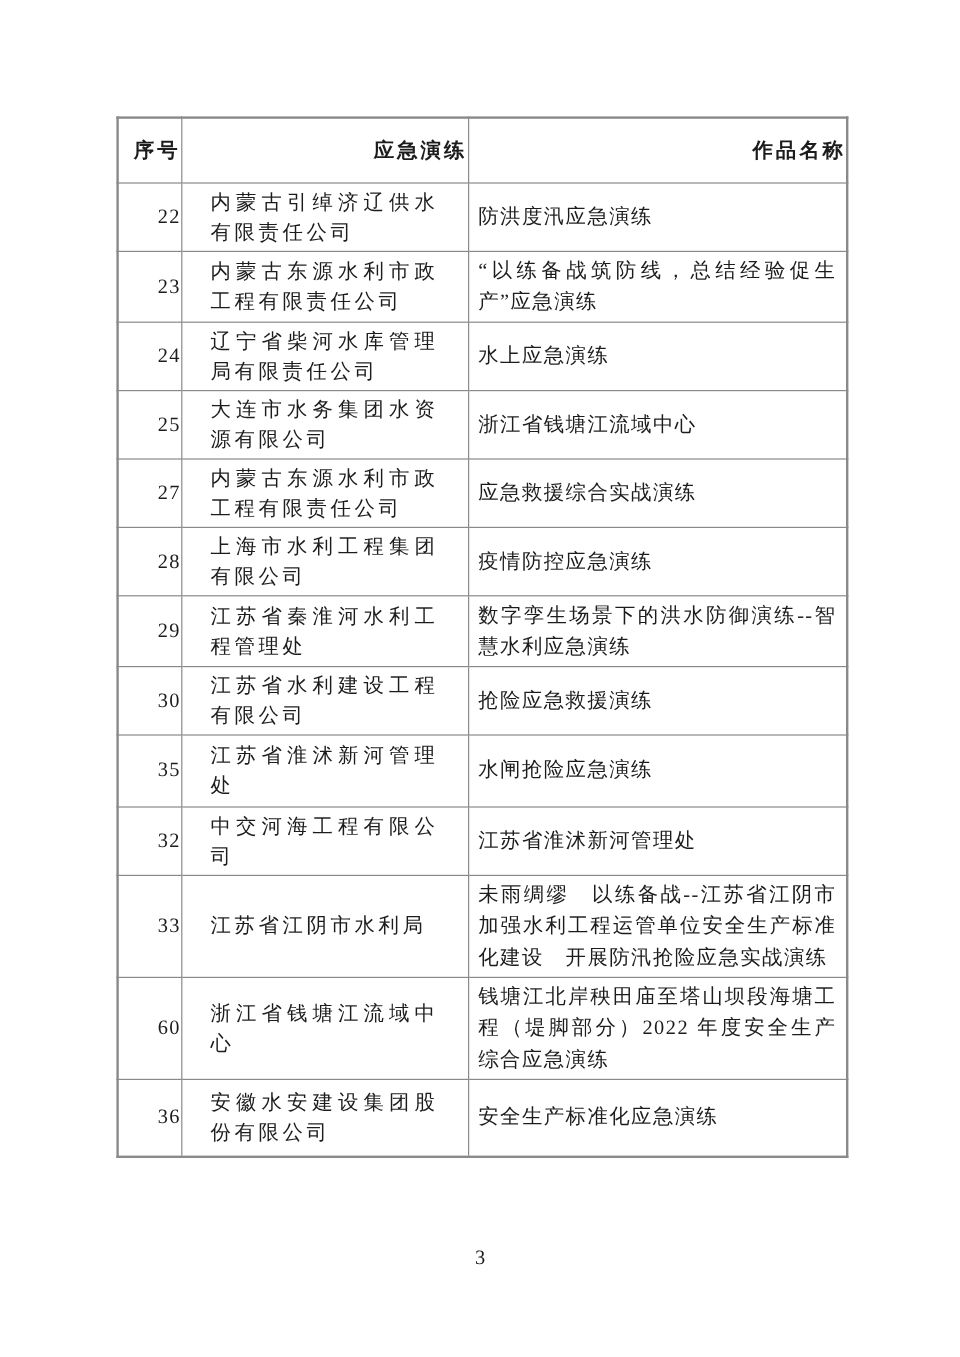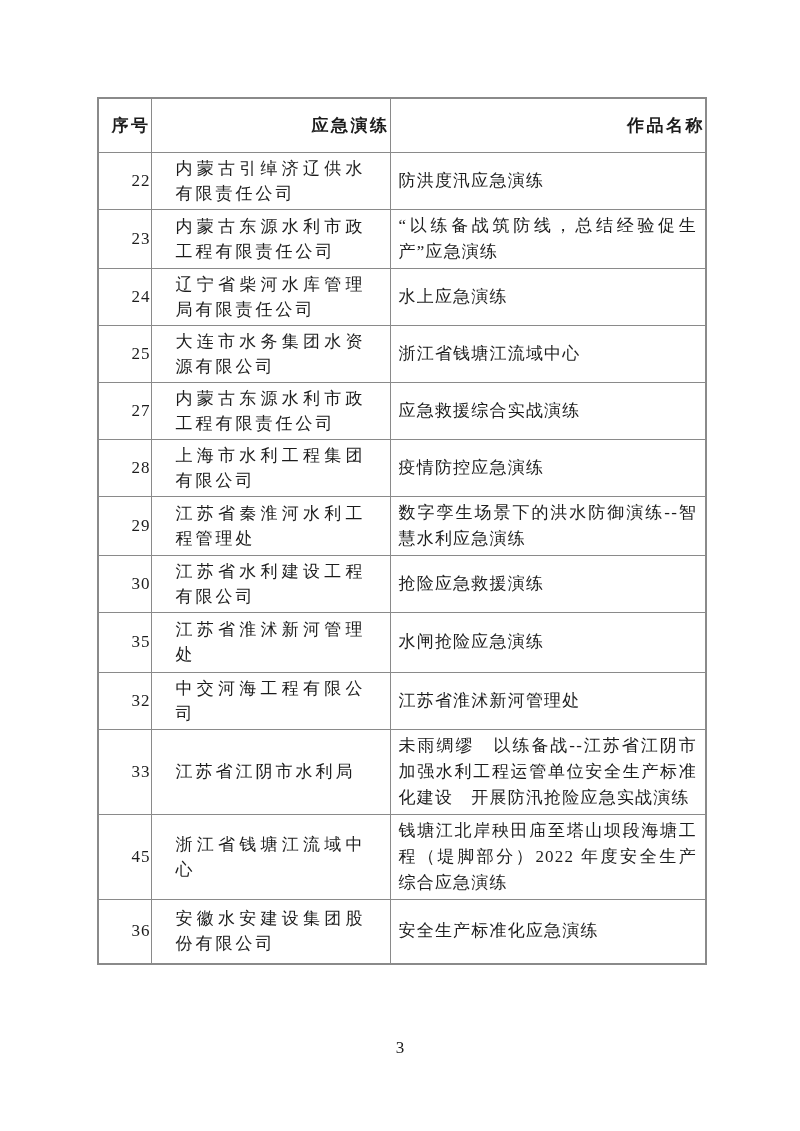--- a/index.html
+++ b/index.html
@@ -128,21 +128,21 @@
       <td class="no">32</td>
       <td class="unit">中交河海工程有限公司</td>
       <td class="work">江苏省淮沭新河管理处</td>
     </tr>
     <tr style="height:80px">
       <td class="no">33</td>
       <td class="unit">江苏省江阴市水利局</td>
       <td class="work">未雨绸缪　以练备战--江苏省江阴市加强水利工程运管单位安全生产标准化建设　开展防汛抢险应急实战演练</td>
     </tr>
     <tr style="height:77px">
-      <td class="no">45</td>
+      <td class="no">60</td>
       <td class="unit">浙江省钱塘江流域中心</td>
       <td class="work">钱塘江北岸秧田庙至塔山坝段海塘工程（堤脚部分）2022 年度安全生产综合应急演练</td>
     </tr>
     <tr style="height:65px">
       <td class="no">36</td>
       <td class="unit">安徽水安建设集团股份有限公司</td>
       <td class="work">安全生产标准化应急演练</td>
     </tr>
   </tbody>
     </table>

